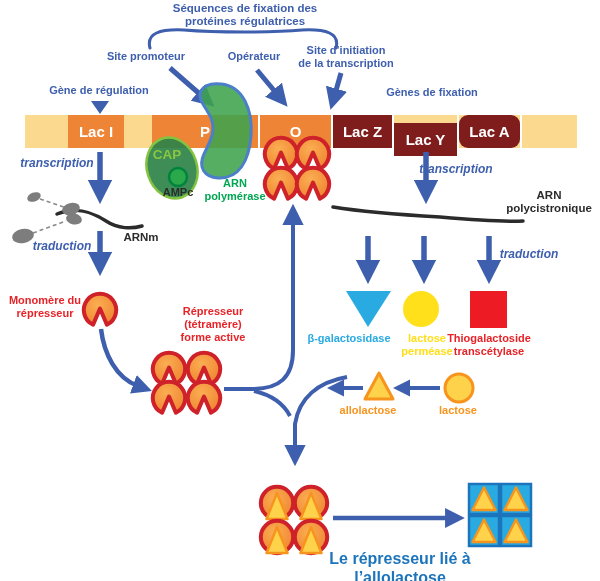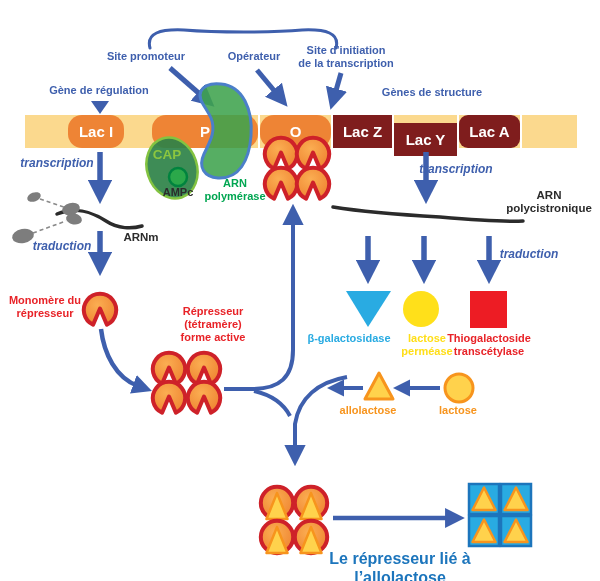--- a/index.html
+++ b/index.html
@@ -1,21 +1,21 @@
 <!DOCTYPE html>
 <html><head>
 <meta charset="utf-8">
 <style>
   html,body{margin:0;padding:0;background:#fff;}
   #stage{position:relative;width:600px;height:581px;background:#fff;overflow:hidden;
          font-family:"Liberation Sans","DejaVu Sans",sans-serif;}
   #bar{position:absolute;left:25px;top:115px;width:552px;height:33px;background:#FBD98E;}
   .seg{position:absolute;top:0;height:33px;display:flex;align-items:center;justify-content:center;
        color:#fff;font-weight:bold;font-size:15px;}
-  .seg.orange{background:#EE8435;border-radius:14px;}
+  .seg.orange{background:#EE8435;}
   .seg.green{background:#7f1d1d;}
   .gap{position:absolute;top:0;height:33px;width:2px;background:#fff;}
   svg.overlay{position:absolute;left:0;top:0;z-index:2;}
   .lbl{position:absolute;transform:translateX(-50%);text-align:center;font-weight:bold;
        white-space:pre-line;line-height:1.16;z-index:3;font-size:11px;}
   .blue{color:#3E5FAD;} .red{color:#E82328;} .cyan{color:#29ABE2;} .yellow{color:#FFDE17;}
   .orange-t{color:#F7941D;} .green-t{color:#00A651;} .ltgreen-t{color:#8CC63F;}
   .dark{color:#2b2b2b;} .capblue{color:#1C75BC;} .it{font-style:italic;font-size:12px;}
   .sz12{font-size:11.5px;} .cap{font-size:13.5px;}
 </style>
@@ -144,26 +144,28 @@
     </g>
     <line x1="333" y1="518" x2="450" y2="518" stroke="#3E5FAD" stroke-width="4.5" marker-end="url(#mMid)"></line>
     <g>
       <use href="#sqtri" transform="translate(484,499)"></use>
       <use href="#sqtri" transform="translate(516,499)"></use>
       <use href="#sqtri" transform="translate(484,531)"></use>
       <use href="#sqtri" transform="translate(516,531)"></use>
     </g>
   </svg>
 
+  <div class="lbl blue sz12" style="left:245px;top:2px;">Séquences de fixation des
+protéines régulatrices</div>
   <div class="lbl blue" style="left:146px;top:50px;">Site promoteur</div>
   <div class="lbl blue" style="left:254px;top:50px;">Opérateur</div>
   <div class="lbl blue" style="left:346px;top:44px;">Site d’initiation
 de la transcription</div>
   <div class="lbl blue" style="left:99px;top:84px;">Gène de régulation</div>
-  <div class="lbl blue" style="left:432px;top:86px;">Gènes de structure</div>
+  <div class="lbl blue" style="left:432px;top:86px;">Gènes de fixation</div>
 
   <div class="lbl blue it" style="left:57px;top:157px;">transcription</div>
   <div class="lbl dark" style="left:141px;top:231px;font-size:11.5px;">ARNm</div>
   <div class="lbl blue it" style="left:62px;top:240px;">traduction</div>
 
   <div class="lbl ltgreen-t cap" style="left:167px;top:147px;">CAP</div>
   <div class="lbl dark" style="left:178px;top:186px;">AMPc</div>
   <div class="lbl green-t" style="left:235px;top:177px;">ARN
 polymérase</div>
 

